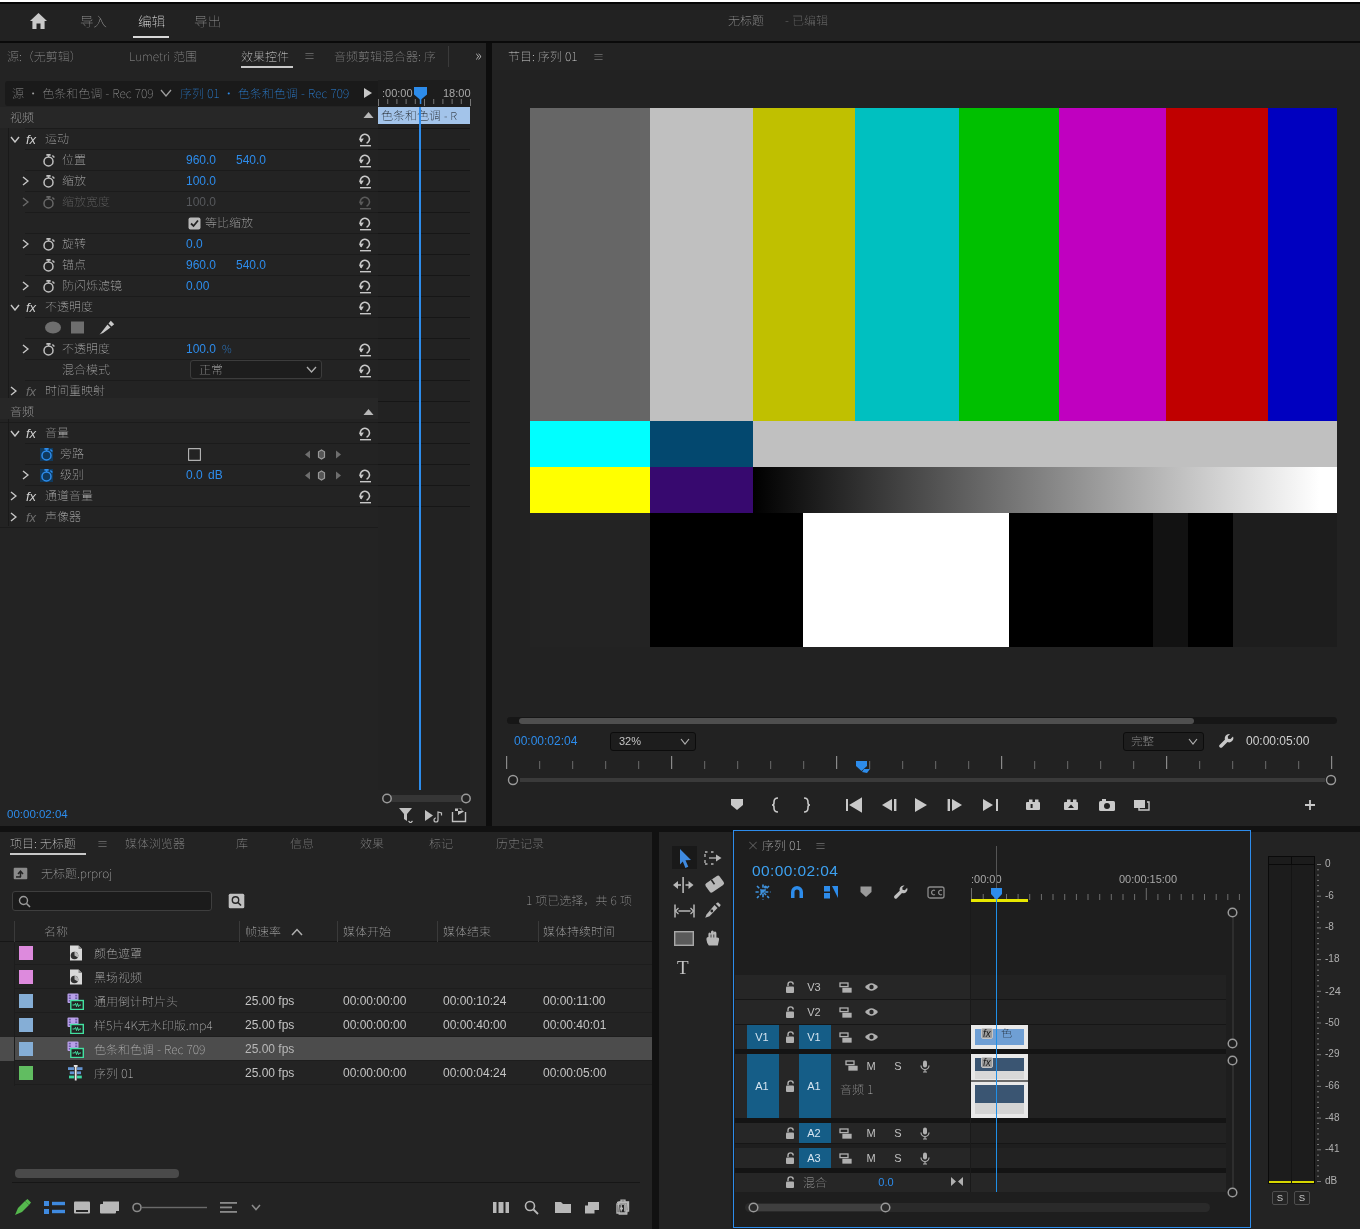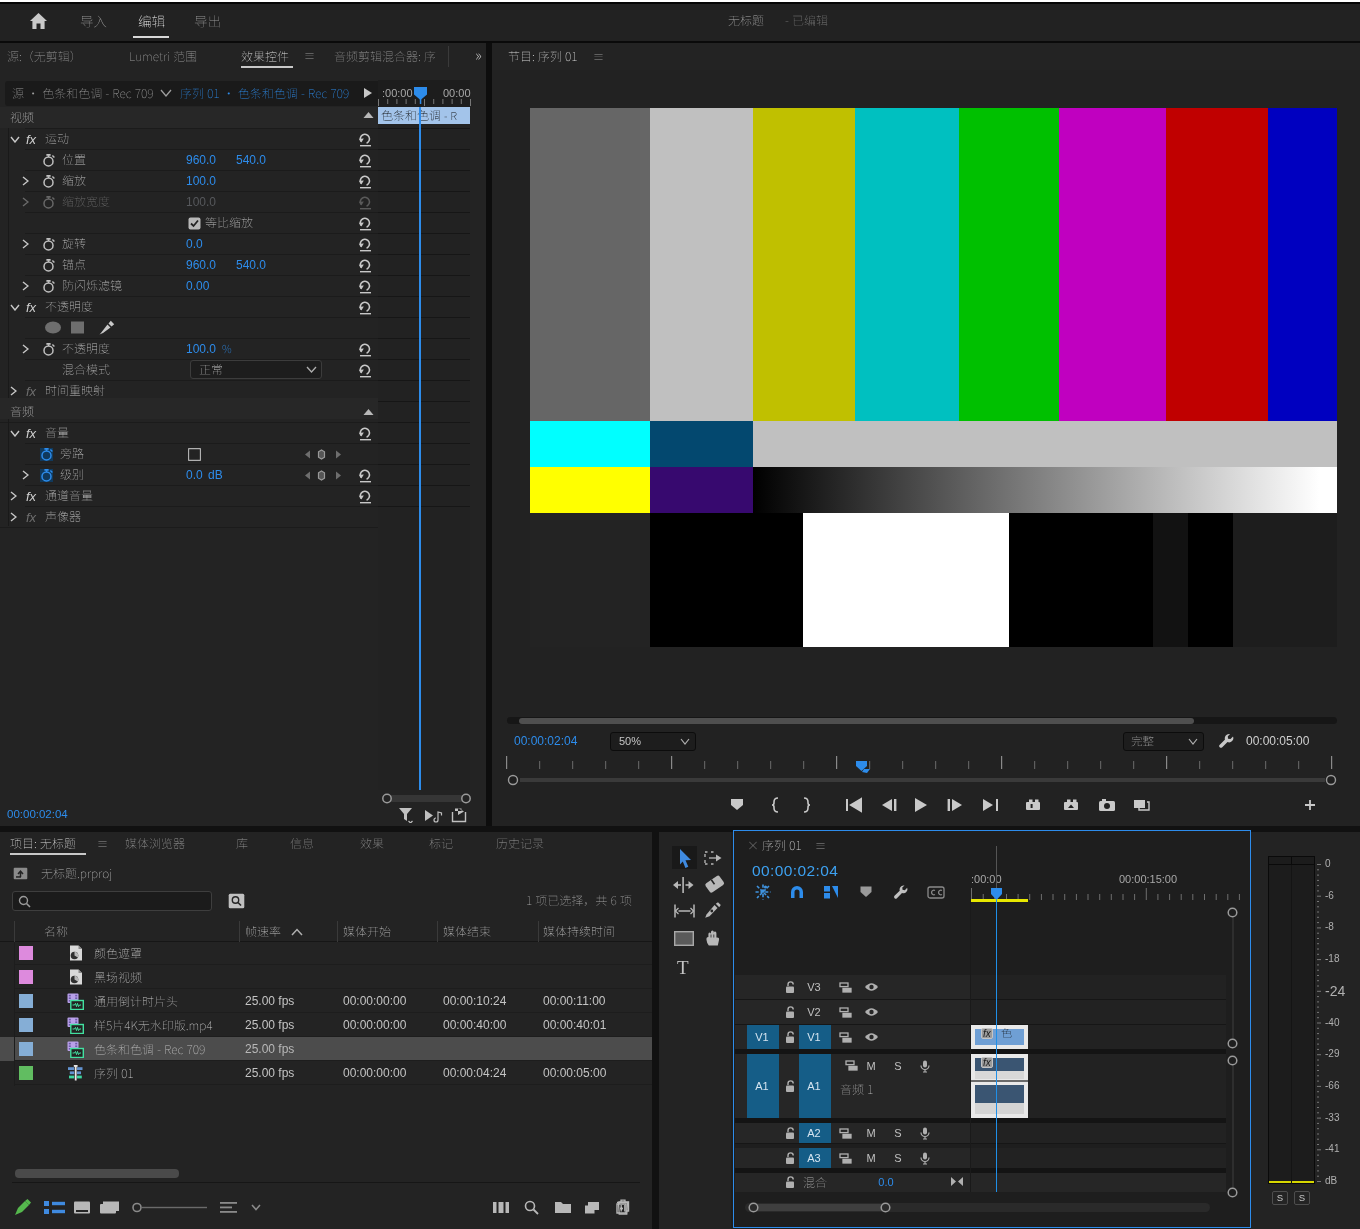--- a/index.html
+++ b/index.html
@@ -301,21 +301,21 @@
         <use href="#g400_37" x="12534"></use>
         <use href="#g400_30" x="13055"></use>
         <use href="#g400_39" x="13576"></use>
       </g>
     </svg>
     <svg class="A" style="left:363px;top:87px" width="10" height="12">
       <path d="M1 1 L9 6 L1 11 Z" fill="#c8c8c8"></path>
     </svg>
     <div class="A" style="left:378px;top:80px;width:92px;height:27px;background:#1d1d1d;"></div>
     <span class="E" style="left:382.0px;top:93.0px;font-size:11px;color:#a8a8a8;transform:translateY(-50%);">:00:00</span>
-    <span class="E" style="left:443.0px;top:93.0px;font-size:11px;color:#a8a8a8;transform:translateY(-50%);">00:00</span>
+    <span class="E" style="left:443.0px;top:93.0px;font-size:11px;color:#a8a8a8;transform:translateY(-50%);">18:00</span>
     <svg class="A" style="left:378px;top:99px" width="95" height="8">
       <rect x="0.0" y="0" width="1" height="7" fill="#777"></rect>
       <rect x="9.2" y="0" width="1" height="5" fill="#777"></rect>
       <rect x="18.4" y="0" width="1" height="5" fill="#777"></rect>
       <rect x="27.6" y="0" width="1" height="5" fill="#777"></rect>
       <rect x="36.8" y="0" width="1" height="5" fill="#777"></rect>
       <rect x="46.0" y="0" width="1" height="7" fill="#777"></rect>
       <rect x="55.2" y="0" width="1" height="5" fill="#777"></rect>
       <rect x="64.4" y="0" width="1" height="5" fill="#777"></rect>
       <rect x="73.6" y="0" width="1" height="5" fill="#777"></rect>
@@ -816,21 +816,21 @@
     <div class="A" style="left:649.5px;top:513px;width:153.5px;height:134px;background:#000000;"></div>
     <div class="A" style="left:803px;top:513px;width:206px;height:134px;background:#ffffff;"></div>
     <div class="A" style="left:1009px;top:513px;width:144px;height:134px;background:#000000;"></div>
     <div class="A" style="left:1153px;top:513px;width:35px;height:134px;background:#121212;"></div>
     <div class="A" style="left:1188px;top:513px;width:45px;height:134px;background:#000000;"></div>
     <div class="A" style="left:1233px;top:513px;width:104px;height:134px;background:#1d1d1d;"></div>
     <div class="A" style="left:507px;top:717px;width:830px;height:7px;background:#161616;border-radius:4px;"></div>
     <div class="A" style="left:519px;top:718px;width:675px;height:6px;background:#4f4f4f;border-radius:3px;"></div>
     <span class="E" style="left:514.0px;top:741.0px;font-size:12px;color:#2d8ceb;transform:translateY(-50%);">00:00:02:04</span>
     <div class="A" style="left:610px;top:732px;width:86px;height:19px;background:#1d1d1d;border:1px solid #0c0c0c;border-radius:3px;"></div>
-    <span class="E" style="left:619.0px;top:741.0px;font-size:11px;color:#c4c4c4;transform:translateY(-50%);">50%</span>
+    <span class="E" style="left:619.0px;top:741.0px;font-size:11px;color:#c4c4c4;transform:translateY(-50%);">32%</span>
     <svg class="A" style="left:680px;top:738px" width="10" height="7">
       <path d="M1 1 L5 6 L9 1" stroke="#b0b0b0" fill="none" stroke-width="1.2"></path>
     </svg>
     <div class="A" style="left:1123px;top:732px;width:81px;height:19px;background:#1d1d1d;border:1px solid #0c0c0c;border-radius:3px;"></div>
     <svg class="T" style="left:1131.0px;top:734.1px" width="23" height="15">
       <g transform="translate(0,11.50) scale(0.01150)" fill="#c4c4c4">
         <use href="#g400_5b8c"></use>
         <use href="#g400_6574" x="1000"></use>
       </g>
     </svg>
@@ -1640,23 +1640,23 @@
       <rect x="0" y="295.9" width="2" height="1" fill="#777777"></rect>
       <rect x="0" y="301.2" width="2" height="1" fill="#777777"></rect>
       <rect x="0" y="306.4" width="2" height="1" fill="#777777"></rect>
       <rect x="0" y="311.7" width="2" height="1" fill="#777777"></rect>
       <rect x="0" y="317.0" width="4" height="1" fill="#777777"></rect>
     </svg>
     <span class="E" style="left:1325.0px;top:864.0px;font-size:10px;color:#b0b0b0;transform:translateY(-50%);">0</span>
     <span class="E" style="left:1325.0px;top:895.7px;font-size:10px;color:#b0b0b0;transform:translateY(-50%);">-6</span>
     <span class="E" style="left:1325.0px;top:927.4px;font-size:10px;color:#b0b0b0;transform:translateY(-50%);">-8</span>
     <span class="E" style="left:1325.0px;top:959.1px;font-size:10px;color:#b0b0b0;transform:translateY(-50%);">-18</span>
-    <span class="E" style="left:1325.0px;top:990.8px;font-size:14px;color:#b0b0b0;transform:translateY(-50%);">-24</span>
-    <span class="E" style="left:1325.0px;top:1022.5px;font-size:10px;color:#b0b0b0;transform:translateY(-50%);">-40</span>
+    <span class="E" style="left:1325.0px;top:990.8px;font-size:11px;color:#b0b0b0;transform:translateY(-50%);">-24</span>
+    <span class="E" style="left:1325.0px;top:1022.5px;font-size:10px;color:#b0b0b0;transform:translateY(-50%);">-50</span>
     <span class="E" style="left:1325.0px;top:1054.2px;font-size:10px;color:#b0b0b0;transform:translateY(-50%);">-29</span>
     <span class="E" style="left:1325.0px;top:1085.9px;font-size:10px;color:#b0b0b0;transform:translateY(-50%);">-66</span>
-    <span class="E" style="left:1325.0px;top:1117.6px;font-size:10px;color:#b0b0b0;transform:translateY(-50%);">-33</span>
+    <span class="E" style="left:1325.0px;top:1117.6px;font-size:10px;color:#b0b0b0;transform:translateY(-50%);">-48</span>
     <span class="E" style="left:1325.0px;top:1149.3px;font-size:10px;color:#b0b0b0;transform:translateY(-50%);">-41</span>
     <span class="E" style="left:1325.0px;top:1181.0px;font-size:10px;color:#b0b0b0;transform:translateY(-50%);">dB</span>
     <div class="A" style="left:1272px;top:1191px;width:16px;height:14px;background:#242424;border:1px solid #4e4e4e;border-radius:2px;"></div>
     <span class="E" style="left:1280.0px;top:1198.0px;font-size:9.5px;color:#c8c8c8;transform:translate(-50%,-50%);">S</span>
     <div class="A" style="left:1294px;top:1191px;width:16px;height:14px;background:#242424;border:1px solid #4e4e4e;border-radius:2px;"></div>
     <span class="E" style="left:1302.0px;top:1198.0px;font-size:9.5px;color:#c8c8c8;transform:translate(-50%,-50%);">S</span>
 </div>
 </body></html>

